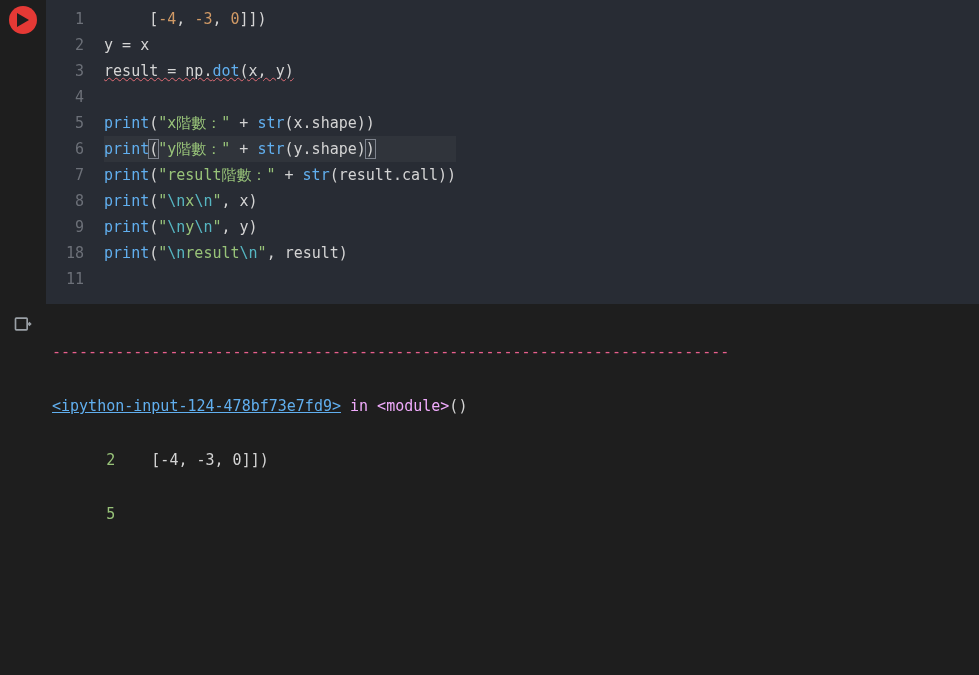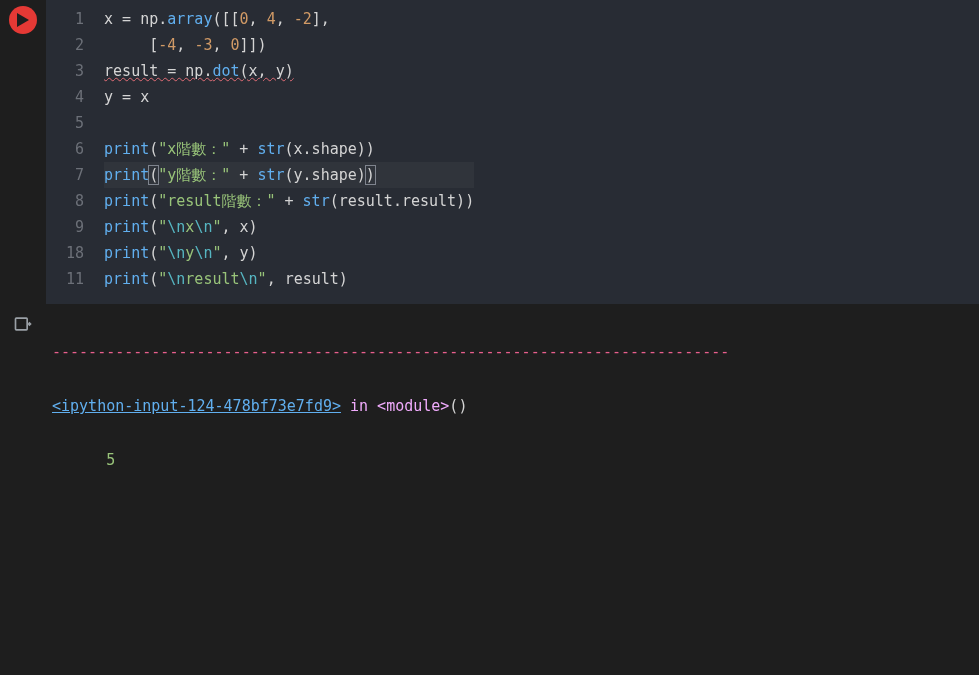--- a/index.html
+++ b/index.html
@@ -111,35 +111,34 @@
       <div>5</div>
       <div>6</div>
       <div>7</div>
       <div>8</div>
       <div>9</div>
       <div>18</div>
       <div>11</div>
     </div>
     <div class="code-lines">
       
-      <div class="row"><span class="tok-var">x = np.</span><span class="tok-call">array</span><span class="tok-punc">([[</span><span class="tok-num">0</span><span class="tok-punc">, </span><span class="tok-num">4</span><span class="tok-punc">, </span><span class="tok-num">-2</span><span class="tok-punc">],</span></div>
       
       <div class="row"><span class="tok-punc">     [</span><span class="tok-num">-4</span><span class="tok-punc">, </span><span class="tok-num">-3</span><span class="tok-punc">, </span><span class="tok-num">0</span><span class="tok-punc">]])</span></div>
       
+      <div class="row"><span class="tok-var">y = x</span></div>
+      
       <div class="row"><span class="wavy"><span class="tok-var">result = np.</span><span class="tok-call">dot</span><span class="tok-punc">(x, y)</span></span></div>
-      
-      <div class="row"><span class="tok-var">y = x</span></div>
       
       <div class="row"><span></span></div>
       
       <div class="row"><span class="tok-call">print</span><span class="tok-punc">(</span><span class="tok-str">"x階數："</span><span class="tok-punc"> + </span><span class="tok-call">str</span><span class="tok-punc">(x.shape))</span></div>
       
       <div class="row hl-line"><span class="tok-call">print</span><span class="tok-punc cursor-bracket">(</span><span class="tok-str">"y階數："</span><span class="tok-punc"> + </span><span class="tok-call">str</span><span class="tok-punc">(y.shape)</span><span class="tok-punc cursor-bracket">)</span></div>
       
-      <div class="row"><span class="tok-call">print</span><span class="tok-punc">(</span><span class="tok-str">"result階數："</span><span class="tok-punc"> + </span><span class="tok-call">str</span><span class="tok-punc">(result.result))</span></div>
+      <div class="row"><span class="tok-call">print</span><span class="tok-punc">(</span><span class="tok-str">"result階數："</span><span class="tok-punc"> + </span><span class="tok-call">str</span><span class="tok-punc">(result.call))</span></div>
       
       <div class="row"><span class="tok-call">print</span><span class="tok-punc">(</span><span class="tok-str"><span>"</span><span class="tok-esc">\n</span><span>x</span><span class="tok-esc">\n</span><span>"</span></span><span class="tok-punc">, x)</span></div>
       
       <div class="row"><span class="tok-call">print</span><span class="tok-punc">(</span><span class="tok-str"><span>"</span><span class="tok-esc">\n</span><span>y</span><span class="tok-esc">\n</span><span>"</span></span><span class="tok-punc">, y)</span></div>
       
       <div class="row"><span class="tok-call">print</span><span class="tok-punc">(</span><span class="tok-str"><span>"</span><span class="tok-esc">\n</span><span>result</span><span class="tok-esc">\n</span><span>"</span></span><span class="tok-punc">, result)</span></div>
     </div>
   </div>
 </div>
 
@@ -148,20 +147,21 @@
     <span class="out-icon">
       <svg width="20" height="20" viewBox="0 0 24 24" fill="none" stroke="#9aa0a6" stroke-width="2">
           <rect x="3" y="5" width="14" height="14" rx="1"></rect>
           <path d="M17 12 h4 M19 10 l2 2 -2 2"></path>
         </svg>
     </span>
   </div>
   <div class="output">
 <div class="dash-line">---------------------------------------------------------------------------</div>
 <div><span class="link">&lt;ipython-input-124-478bf73e7fd9&gt;</span><span class="in-mod"> in </span><span class="in-mod">&lt;module&gt;</span><span>()</span></div>
+<div><span class="tb-arrow">      </span><span class="tb-num">2</span><span class="tb-code">    [-4, -3, 0]])</span></div>
 <div><span class="tb-arrow">      </span><span class="tb-num">5</span><span class="tb-code"></span></div>
 
 
 
 
 
   </div>
 </div>
 
 </body></html>

